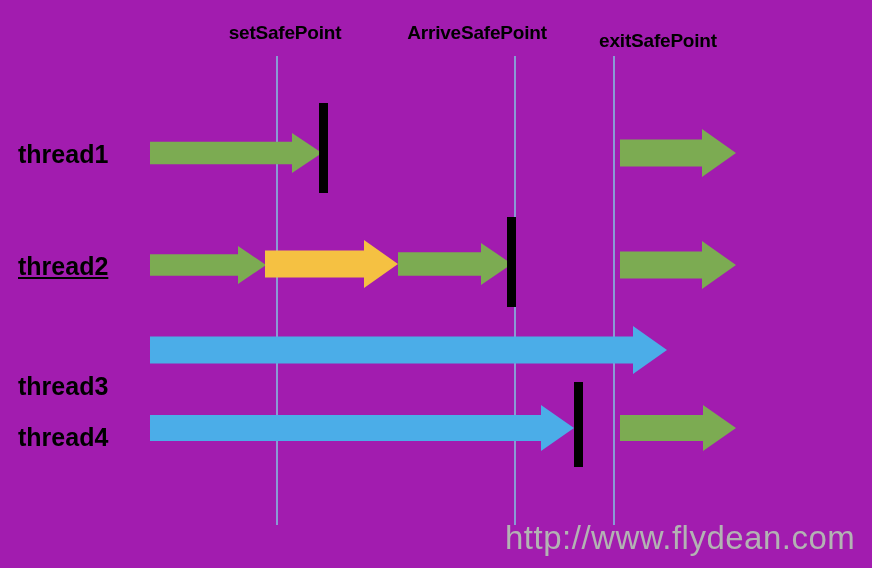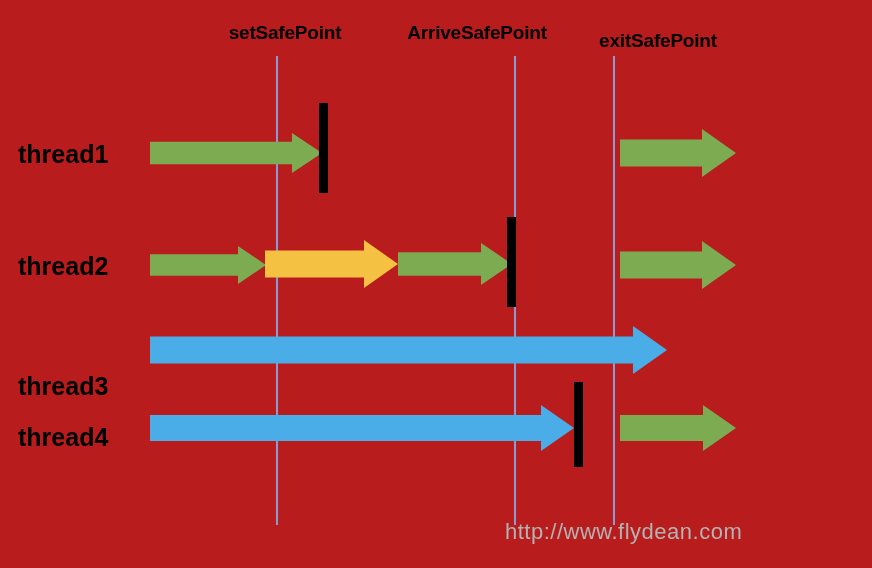--- a/index.html
+++ b/index.html
@@ -8,21 +8,21 @@
     padding: 0;
     background: #ffffff;
   }
   body {
     font-family: "Liberation Sans", sans-serif;
   }
   #canvas {
     position: relative;
     width: 872px;
     height: 568px;
-    background: #b91c1c;
+    background: #a21caf;
     overflow: hidden;
   }
   .col-label {
     position: absolute;
     font-size: 19px;
     font-weight: bold;
     color: #000000;
     white-space: nowrap;
     text-align: center;
     letter-spacing: -0.2px;
@@ -46,21 +46,21 @@
     display: block;
     width: 100%;
     height: 100%;
   }
   .barrier {
     position: absolute;
     background: #000000;
   }
   .watermark {
     position: absolute;
-    font-size: 22px;
+    font-size: 33px;
     color: #b3b3b3;
     white-space: nowrap;
     letter-spacing: 0.5px;
   }
 </style>
 </head>
 <body>
 
 <div id="canvas">
 
@@ -82,21 +82,21 @@
         <svg viewBox="0 0 172 40" preserveAspectRatio="none">
           <polygon points="0.00,8.80 142.00,8.80 142.00,0.00 172.00,20.00 142.00,40.00 142.00,31.20 0.00,31.20" fill="#7CAB52"></polygon>
         </svg>
       </div>
       <div class="arrow" style="left: 620px; top: 129px; width: 116px; height: 48px;">
         <svg viewBox="0 0 116 48" preserveAspectRatio="none">
           <polygon points="0.00,10.56 82.00,10.56 82.00,0.00 116.00,24.00 82.00,48.00 82.00,37.44 0.00,37.44" fill="#7CAB52"></polygon>
         </svg>
       </div>
       <div class="barrier" style="left: 319px; top: 103px; width: 9px; height: 90px; background: rgb(0, 0, 0);"></div>
-      <div class="thread-label" style="left: 18px; top: 252px;">thread2</div>
+      <div class="thread-label" style="left: 18px; top: 252px; text-decoration: underline;">thread2</div>
       <div class="arrow" style="left: 150px; top: 246px; width: 116px; height: 38px;">
         <svg viewBox="0 0 116 38" preserveAspectRatio="none">
           <polygon points="0.00,8.36 88.00,8.36 88.00,0.00 116.00,19.00 88.00,38.00 88.00,29.64 0.00,29.64" fill="#7CAB52"></polygon>
         </svg>
       </div>
       <div class="arrow" style="left: 265px; top: 240px; width: 133px; height: 48px;">
         <svg viewBox="0 0 133 48" preserveAspectRatio="none">
           <polygon points="0.00,10.56 99.00,10.56 99.00,0.00 133.00,24.00 99.00,48.00 99.00,37.44 0.00,37.44" fill="#F5C142"></polygon>
         </svg>
       </div>

